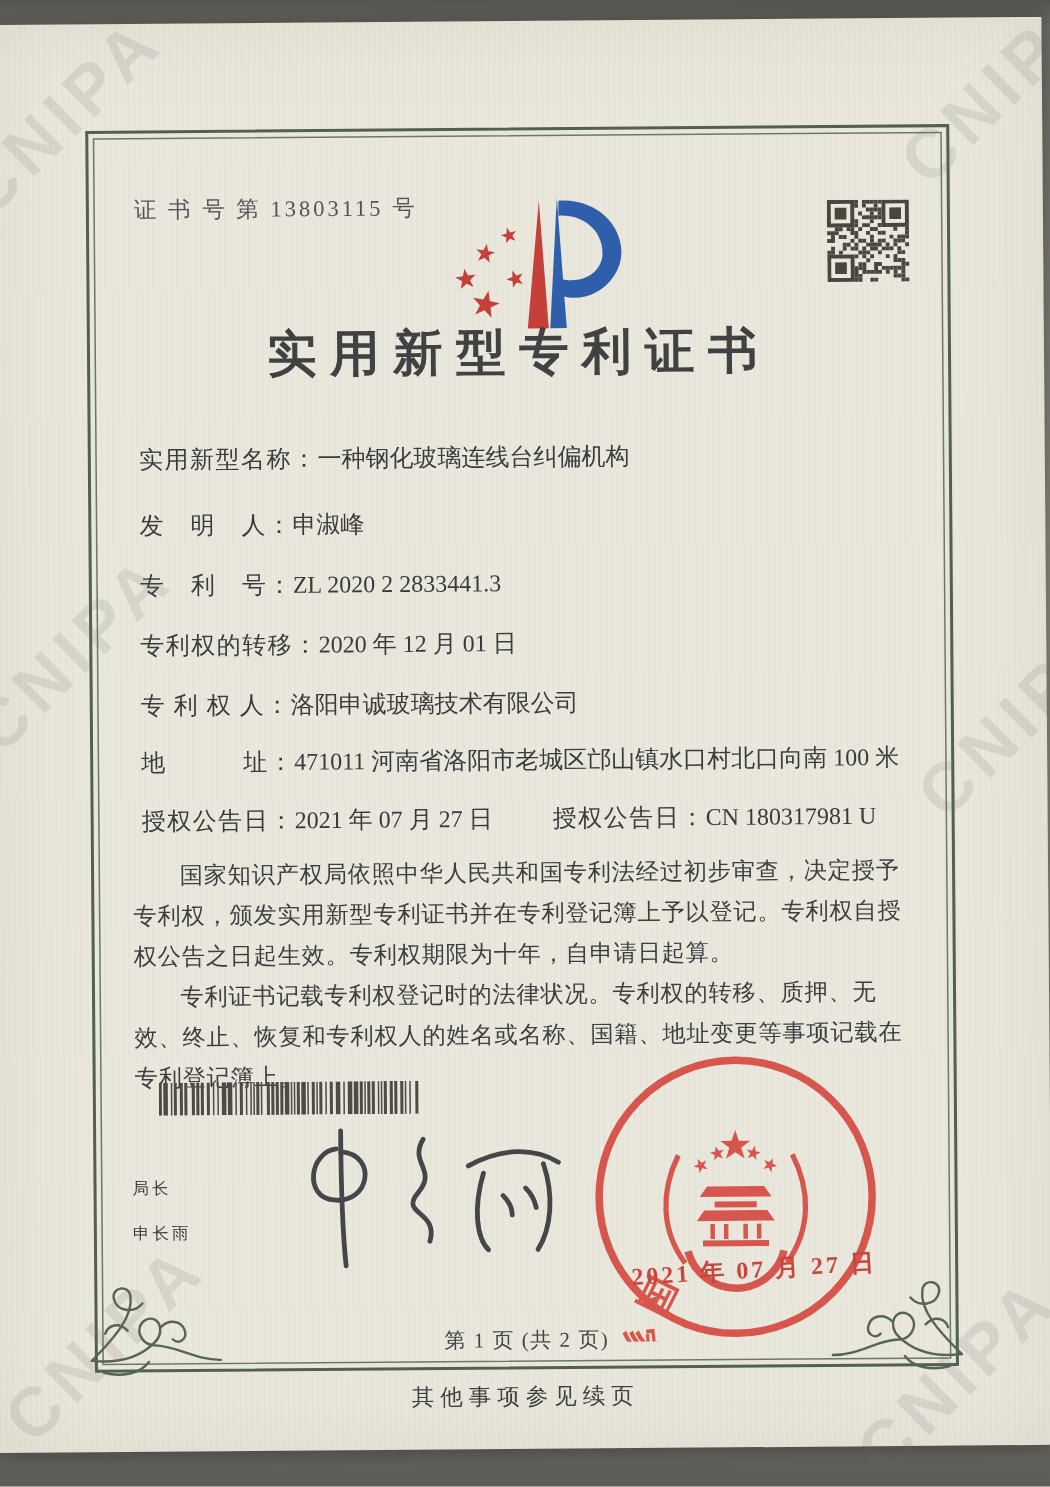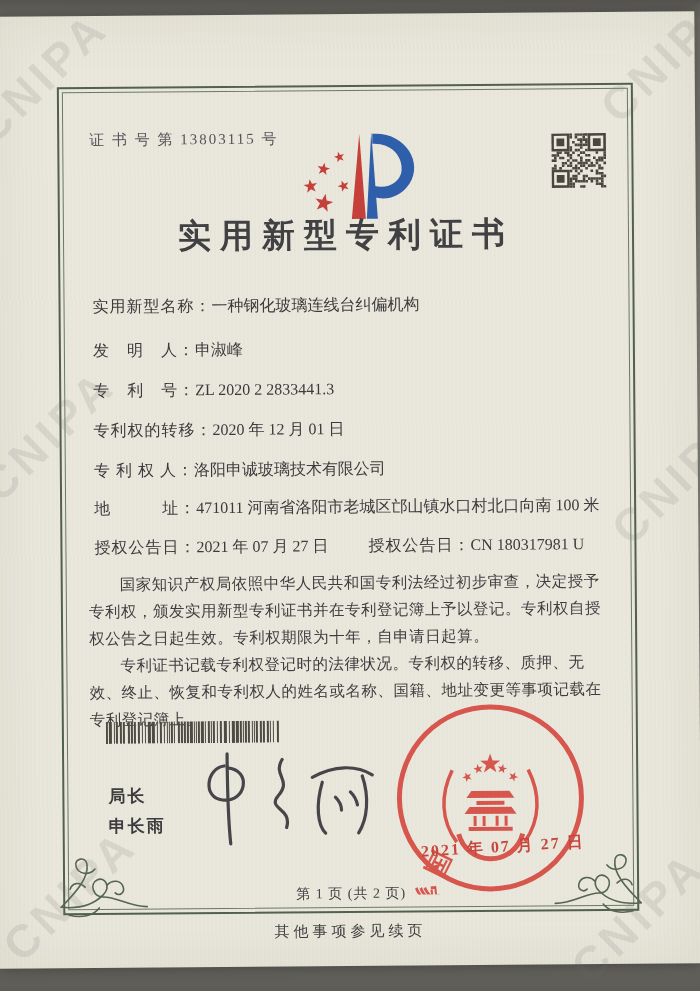--- a/index.html
+++ b/index.html
@@ -28,21 +28,21 @@
   .title{position:absolute;left:0;top:126px;width:100%;text-align:center;
     font-size:33px;font-weight:600;letter-spacing:9px;color:#414144;}
   .row{position:absolute;left:32px;font-size:16px;color:#3b3b3d;white-space:nowrap;}
   .row .lab{letter-spacing:1px;}
   .r0{top:208px}.r1{top:252px}.r2{top:292px}.r3{top:332px}.r4{top:372px}.r5{top:410px}
   .r6{top:449px}.r7{top:449px;left:306px}
   .paras{position:absolute;left:26px;top:482px;width:526px;color:#3e3e40;
     font-size:15.5px;line-height:27px;letter-spacing:.5px;}
   .paras p{margin:0;text-indent:2em;}
   .barcode{position:absolute;left:42px;top:633px;}
-  .sig-label{position:absolute;left:44px;font-size:17px;font-weight:700;color:#3c3c3e;letter-spacing:2px;}
+  .sig-label{position:absolute;left:24px;font-size:11px;font-weight:400;color:#3c3c3e;letter-spacing:2px;}
   .sl1{top:696px}.sl2{top:726px}
   .signature{position:absolute;left:130px;top:662px;}
   .seal{position:absolute;left:330px;top:616px;opacity:.9;}
   .seal-date{position:absolute;left:356px;top:750px;width:200px;color:#c8463e;
     font-size:16px;font-weight:600;letter-spacing:2px;transform:rotate(-3deg);}
   .page-info{position:absolute;left:0;top:798px;width:100%;text-align:center;
     font-size:14px;color:#434345;letter-spacing:1px;}
   .orn{position:absolute;bottom:-6px;}
   .orn-l{left:-8px;}
   .orn-r{right:-8px;transform:scaleX(-1);}

